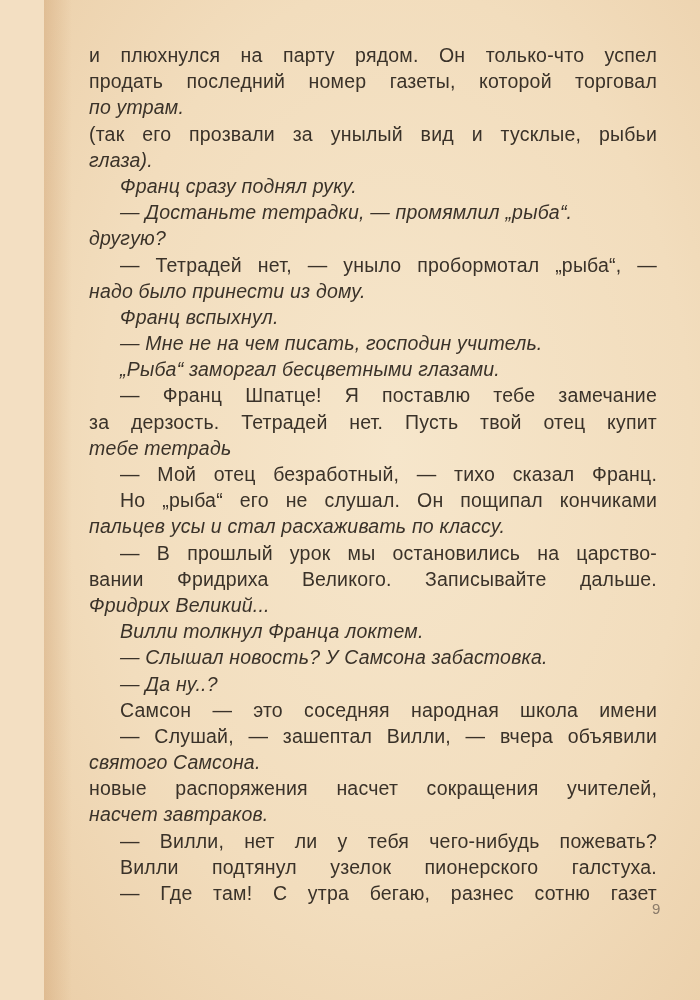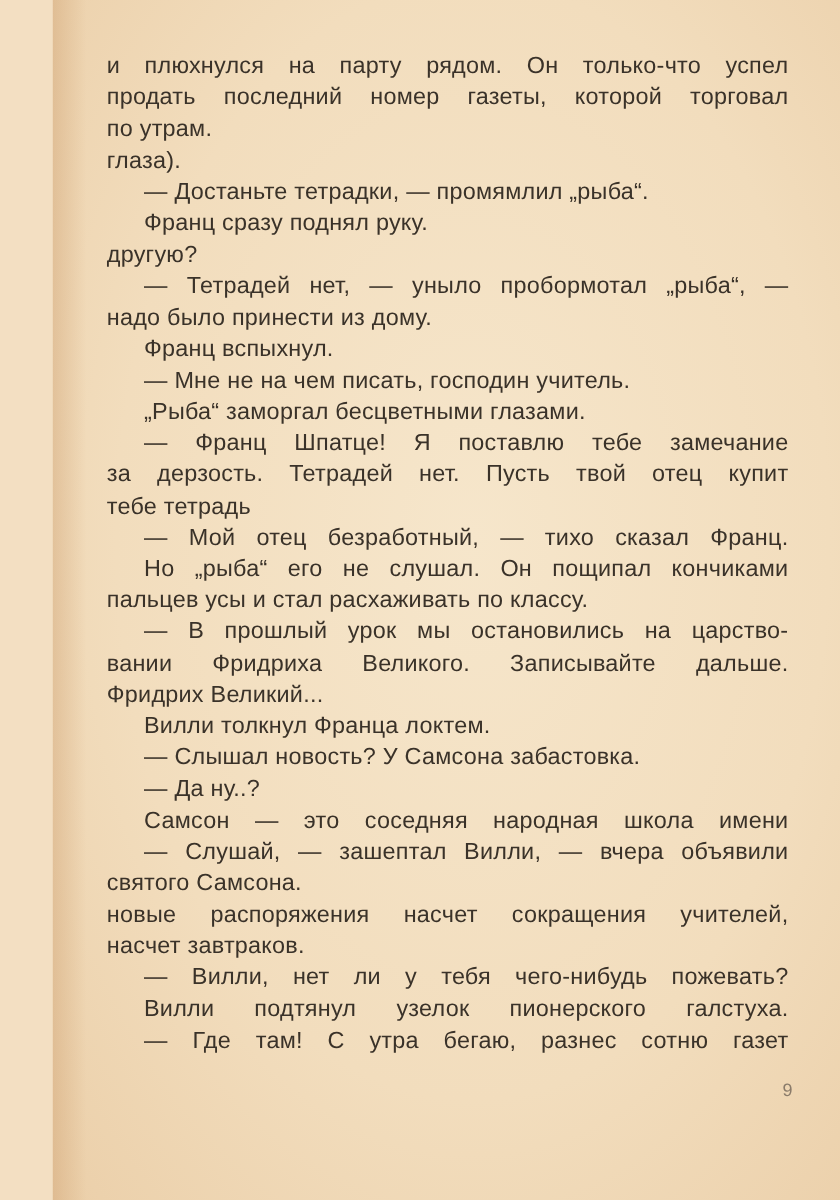--- a/index.html
+++ b/index.html
@@ -48,20 +48,21 @@
     }
     .line {
       display: block;
       white-space: nowrap;
       text-align: justify;
       text-align-last: justify;
       height: 26.2px;
     }
     .line.last {
       text-align-last: left;
+      font-style: italic;
     }
     .line.indent {
       padding-left: 31px;
     }
     .page-number {
       position: absolute;
       left: 608px;
       top: 900px;
       font-family: "Liberation Sans", sans-serif;
       font-size: 15px;
@@ -69,23 +70,24 @@
     }
   </style>
 </head>
 <body>
 
 <div class="page">
   <div class="text-block" id="text-block">
       <span class="line">и плюхнулся на парту рядом. Он только-что успел</span>
       <span class="line">продать последний номер газеты, которой торговал</span>
       <span class="line last">по утрам.</span>
+      <span class="line">(так его прозвали за унылый вид и тусклые, рыбьи</span>
       <span class="line last">глаза).</span>
+      <span class="line indent last">Франц сразу поднял руку.</span>
       <span class="line indent last">— Достаньте тетрадки, — промямлил „рыба“.</span>
-      <span class="line indent last">Франц сразу поднял руку.</span>
       <span class="line last">другую?</span>
       <span class="line indent">— Тетрадей нет, — уныло пробормотал „рыба“, —</span>
       <span class="line last">надо было принести из дому.</span>
       <span class="line indent last">Франц вспыхнул.</span>
       <span class="line indent last">— Мне не на чем писать, господин учитель.</span>
       <span class="line indent last">„Рыба“ заморгал бесцветными глазами.</span>
       <span class="line indent">— Франц Шпатце! Я поставлю тебе замечание</span>
       <span class="line">за дерзость. Тетрадей нет. Пусть твой отец купит</span>
       <span class="line last">тебе тетрадь</span>
       <span class="line indent">— Мой отец безработный, — тихо сказал Франц.</span>

